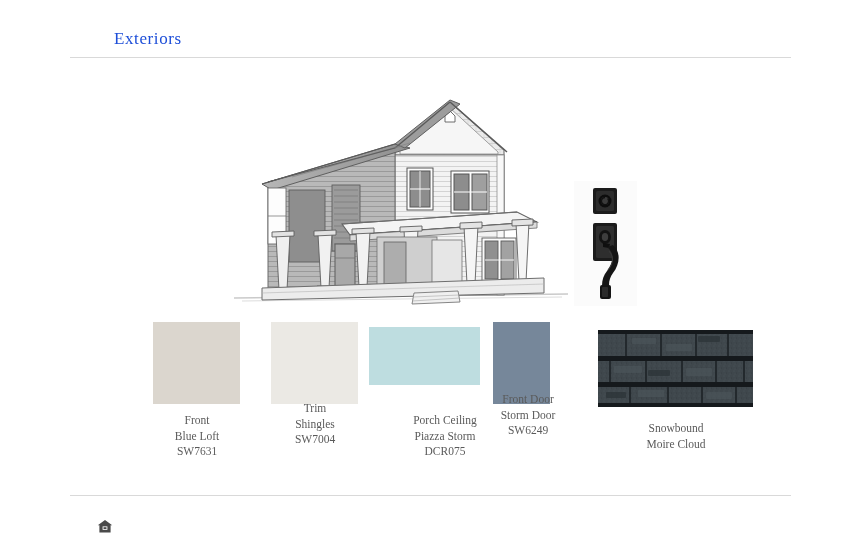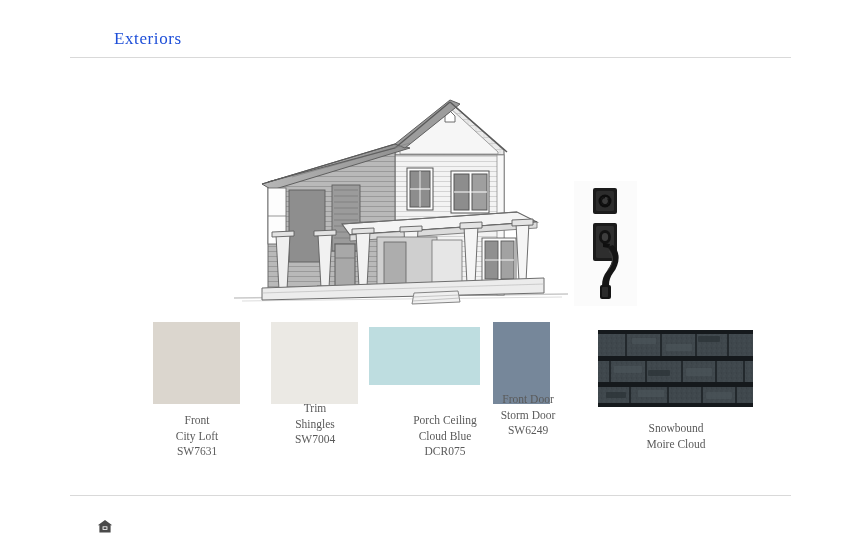--- a/index.html
+++ b/index.html
@@ -337,31 +337,31 @@
     <g fill="#2b3236" opacity="0.7">
       <rect x="100" y="6" width="22" height="6" rx="1"></rect>
       <rect x="50" y="40" width="22" height="6" rx="1"></rect>
       <rect x="8" y="62" width="20" height="6" rx="1"></rect>
     </g>
   </svg>
 </div>
 
 <div class="caption cap-1">
   <div>Front</div>
-  <div>City Loft</div>
+  <div>Blue Loft</div>
   <div>SW7631</div>
 </div>
 <div class="caption cap-2">
   <div>Trim</div>
   <div>Shingles</div>
   <div>SW7004</div>
 </div>
 <div class="caption cap-3">
   <div>Porch Ceiling</div>
-  <div>Cloud Blue</div>
+  <div>Piazza Storm</div>
   <div>DCR075</div>
 </div>
 <div class="caption cap-4">
   <div>Front Door</div>
   <div>Storm Door</div>
   <div>SW6249</div>
 </div>
 <div class="caption cap-5">
   <div>Snowbound</div>
   <div>Moire Cloud</div>

